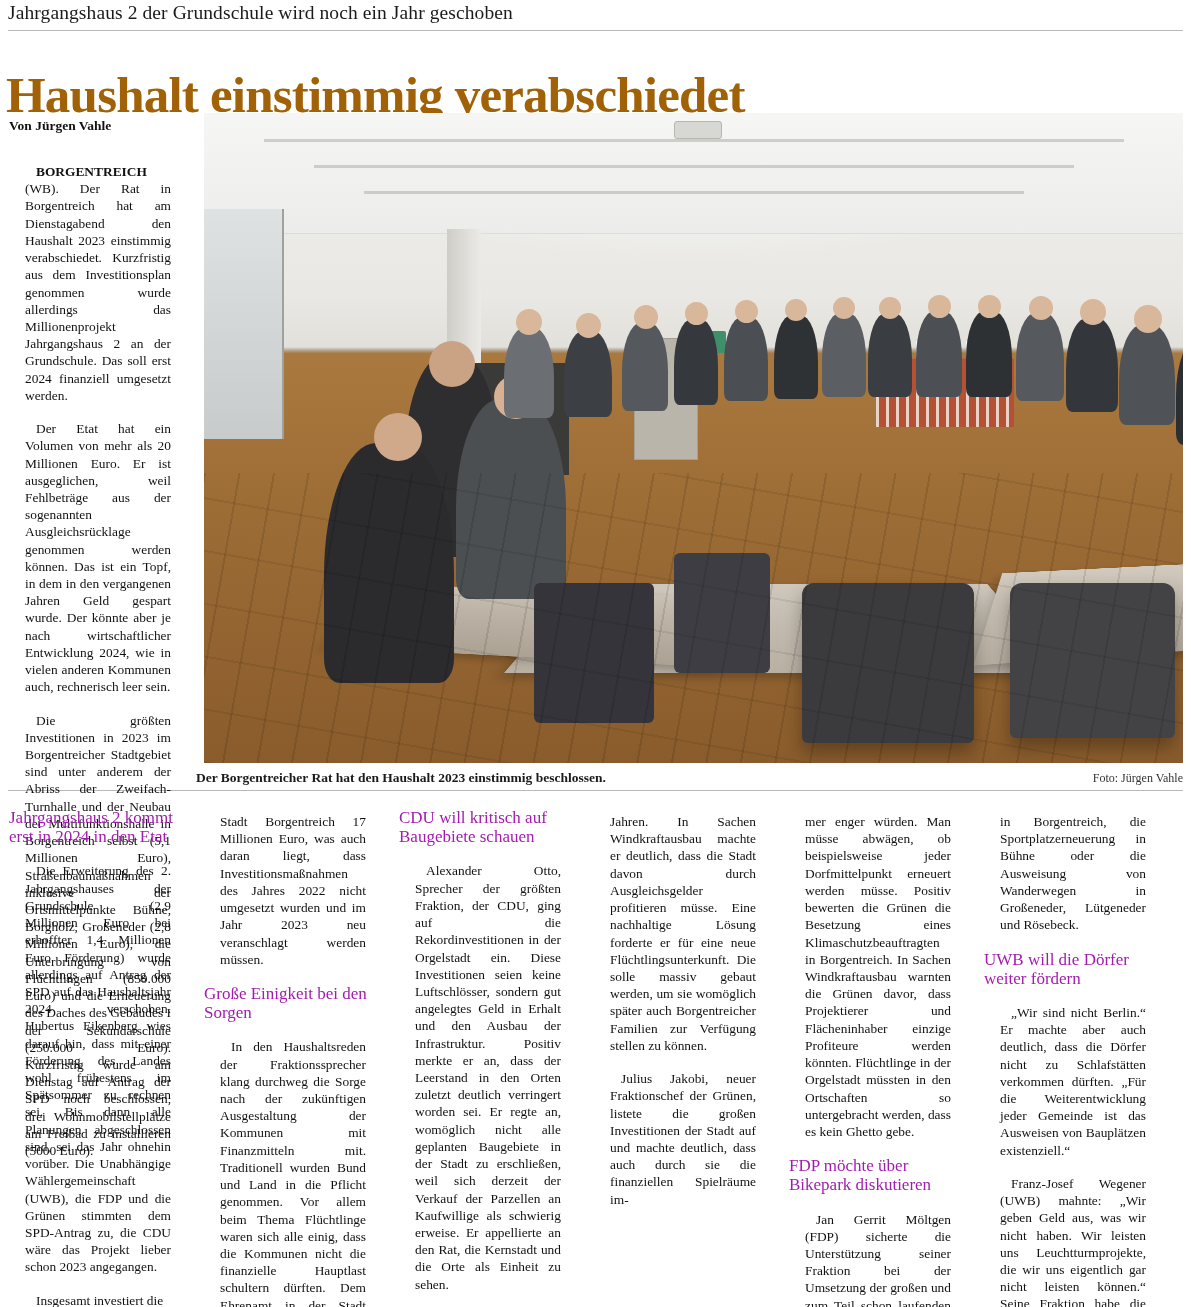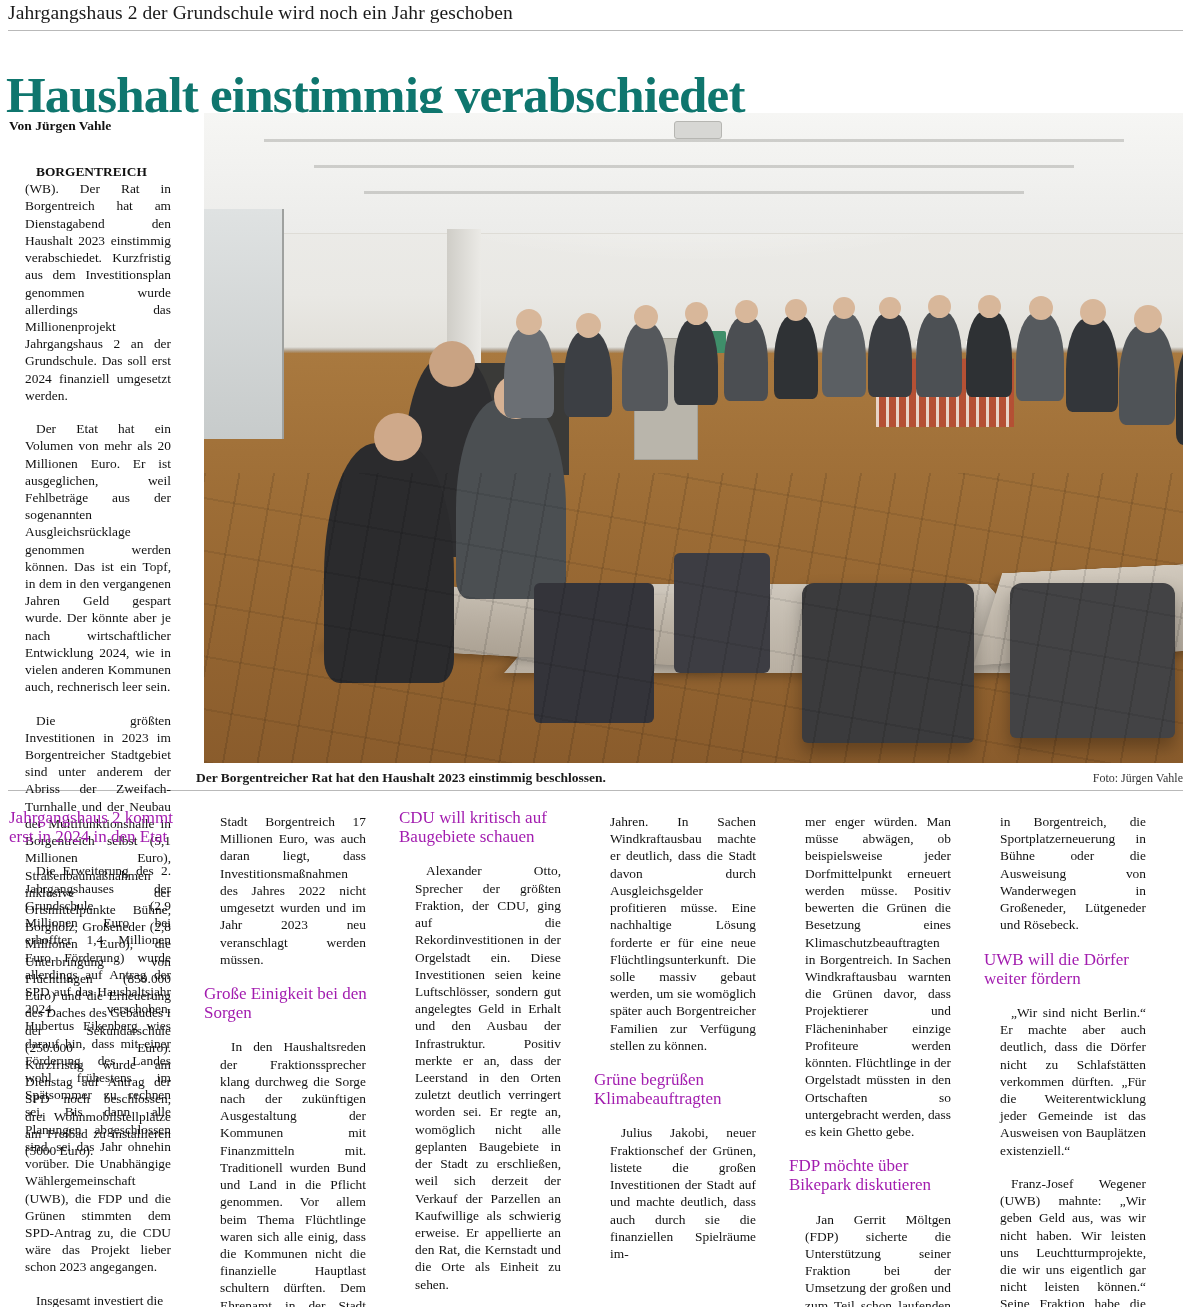--- a/index.html
+++ b/index.html
@@ -39,21 +39,21 @@
     background: #b9b9b9;
   }
   .headline {
     position: absolute;
     left: 6px;
     top: 34px;
     font-family: "Liberation Serif", serif;
     font-weight: bold;
     font-size: 51px;
     letter-spacing: -0.8px;
-    color: #0f766e;
+    color: #a16207;
     line-height: 1.08;
   }
   .byline {
     position: absolute;
     left: 9px;
     top: 118px;
     font-size: 13.5px;
     font-weight: bold;
     color: #111111;
   }
@@ -355,21 +355,20 @@
       <p>In den Haushaltsreden der Fraktionssprecher klang durchweg die Sorge nach der zukünftigen Ausgestaltung der Kommunen mit Finanzmitteln mit. Traditionell wurden Bund und Land in die Pflicht genommen. Vor allem beim Thema Flüchtlinge waren sich alle einig, dass die Kommunen nicht die finanzielle Hauptlast schultern dürften. Dem Ehrenamt in der Stadt wurde durchweg gedankt, Bürgermeister Nicolas Aisch erhielt viel Lob für seine Amts- und Kämmerer Christof Derenthal für seine Etatführung. Es gab aber auch Anmerkungen zum Borgentreicher Zahlenwerk.</p>
     </div>
   <div class="col c3">
       <h3>CDU will kritisch auf Baugebiete schauen</h3>
       <p>Alexander Otto, Sprecher der größten Fraktion, der CDU, ging auf die Rekordinvestitionen in der Orgelstadt ein. Diese Investitionen seien keine Luftschlösser, sondern gut angelegtes Geld in Erhalt und den Ausbau der Infrastruktur. Positiv merkte er an, dass der Leerstand in den Orten zuletzt deutlich verringert worden sei. Er regte an, womöglich nicht alle geplanten Baugebiete in der Stadt zu erschließen, weil sich derzeit der Verkauf der Parzellen an Kaufwillige als schwierig erweise. Er appellierte an den Rat, die Kernstadt und die Orte als Einheit zu sehen.</p>
       <h3>SPD fordert solides Flüchtlingsheim</h3>
       <p>Hubertus Eikenberg (SPD) blickte in seiner Rede mit Sorge auf den durch die Investitionen hohen Schuldenstand in den kommenden</p>
     </div>
   <div class="col c4">
       <p class="noindent">Jahren. In Sachen Windkraftausbau machte er deutlich, dass die Stadt davon durch Ausgleichsgelder profitieren müsse. Eine nachhaltige Lösung forderte er für eine neue Flüchtlingsunterkunft. Die solle massiv gebaut werden, um sie womöglich später auch Borgentreicher Familien zur Verfügung stellen zu können.</p>
-      <h3>Grüne begrüßen Klimabeauftragten</h3>
       <p>Julius Jakobi, neuer Fraktionschef der Grünen, listete die großen Investitionen der Stadt auf und machte deutlich, dass auch durch sie die finanziellen Spielräume im-</p>
     </div>
   <div class="col c5">
       <p class="noindent">mer enger würden. Man müsse abwägen, ob beispielsweise jeder Dorfmittelpunkt erneuert werden müsse. Positiv bewerten die Grünen die Besetzung eines Klimaschutzbeauftragten in Borgentreich. In Sachen Windkraftausbau warnten die Grünen davor, dass Projektierer und Flächeninhaber einzige Profiteure werden könnten. Flüchtlinge in der Orgelstadt müssten in den Ortschaften so untergebracht werden, dass es kein Ghetto gebe.</p>
       <h3>FDP möchte über Bikepark diskutieren</h3>
       <p>Jan Gerrit Möltgen (FDP) sicherte die Unterstützung seiner Fraktion bei der Umsetzung der großen und zum Teil schon laufenden Infrastrukturprojekte zu. Andere müssten aber auf den Prüfstand und zumindest noch einmal diskutiert werden. Dazu gehörten der geplante Bikepark, die Flutlichtanlage</p>
     </div>
   <div class="col c6">
       <p class="noindent">in Borgentreich, die Sportplatzerneuerung in Bühne oder die Ausweisung von Wanderwegen in Großeneder, Lütgeneder und Rösebeck.</p>
       <h3>UWB will die Dörfer weiter fördern</h3>

